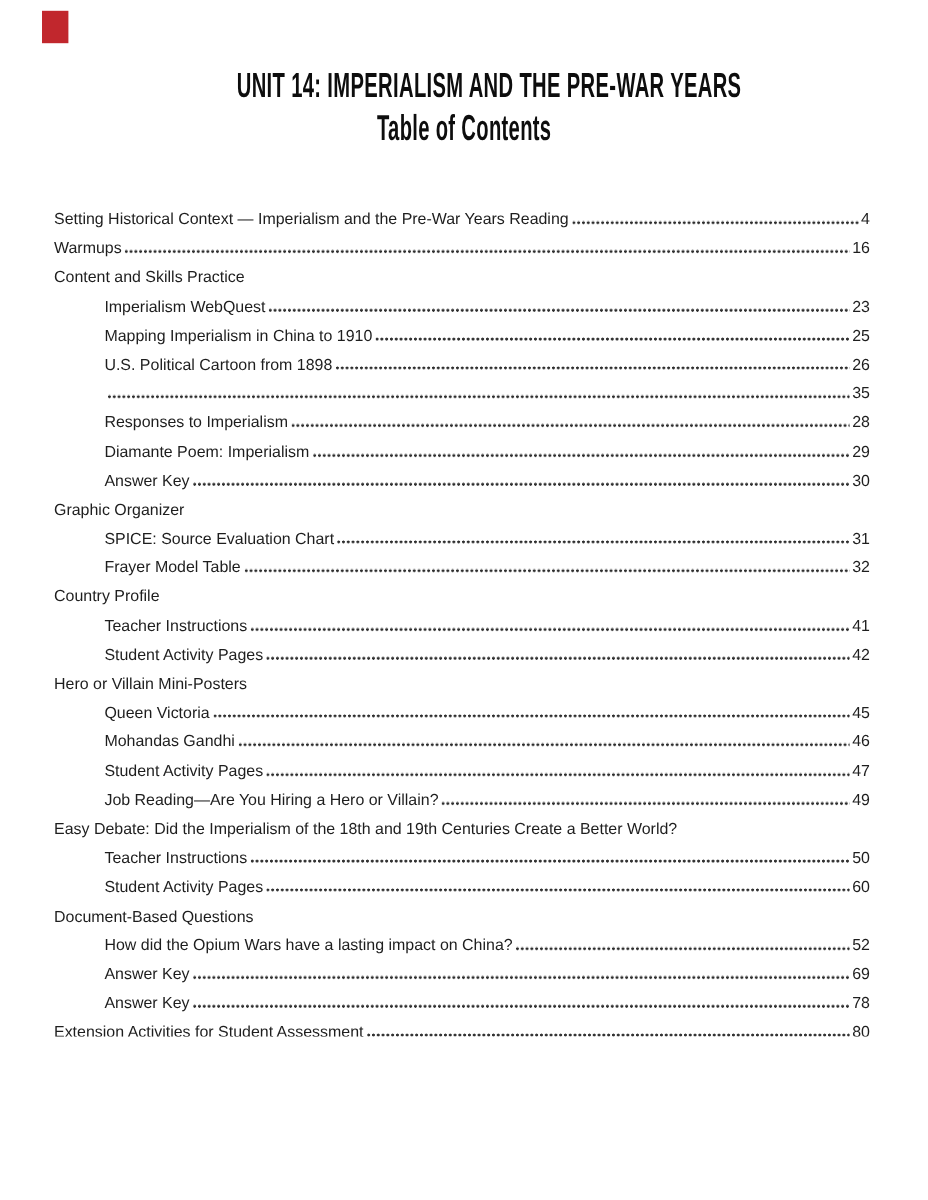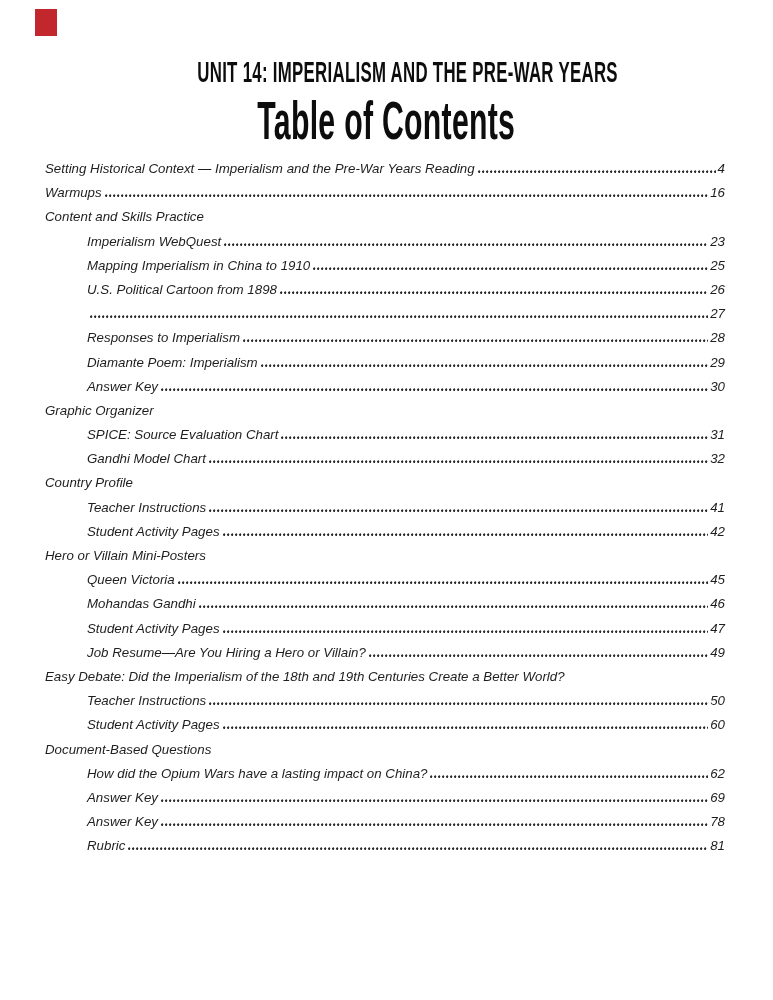--- a/index.html
+++ b/index.html
@@ -33,46 +33,45 @@
     text-align: center;
     color: #0d0d0d;
   }
   .unit-title {
     font-size: 29px;
     font-weight: bold;
     line-height: 31px;
     white-space: nowrap;
   }
   .toc-title {
-    font-size: 54px;
+    font-size: 30px;
     font-weight: bold;
     line-height: 40px;
-    margin-top: 12px;
+    margin-top: 0px;
     white-space: nowrap;
   }
   .cond-1 {
     display: inline-block;
     transform: scaleX(0.58);
     transform-origin: 50% 50%;
     letter-spacing: 0.5px;
     white-space: nowrap;
   }
   .cond-2 {
     display: inline-block;
     transform: scaleX(0.56);
     transform-origin: 50% 50%;
     letter-spacing: 0.5px;
     white-space: nowrap;
   }
   .toc {
     position: absolute;
-    top: 157px;
+    top: 171px;
     left: 45px;
     width: 680px;
-    font-style: italic;
   }
   .row {
     display: flex;
     align-items: baseline;
     height: 24.2px;
     line-height: 24.2px;
     font-size: 13.3px;
     color: #1e1e1e;
   }
   .row.indent {
@@ -139,21 +138,21 @@
     <span class="leader"></span>
     <span class="page-num">25</span>
   </div>
       <div class="row indent">
     <span class="label">U.S. Political Cartoon from 1898</span>
     <span class="leader"></span>
     <span class="page-num">26</span>
   </div>
       <div class="row indent">
     <span class="leader"></span>
-    <span class="page-num">27</span>
+    <span class="page-num">35</span>
   </div>
       <div class="row indent">
     <span class="label">Responses to Imperialism</span>
     <span class="leader"></span>
     <span class="page-num">28</span>
   </div>
       <div class="row indent">
     <span class="label">Diamante Poem: Imperialism</span>
     <span class="leader"></span>
     <span class="page-num">29</span>
@@ -166,21 +165,21 @@
       <div class="row no-page">
     <span class="label">Graphic Organizer</span>
 
   </div>
       <div class="row indent">
     <span class="label">SPICE: Source Evaluation Chart</span>
     <span class="leader"></span>
     <span class="page-num">31</span>
   </div>
       <div class="row indent">
-    <span class="label">Gandhi Model Chart</span>
+    <span class="label">Frayer Model Table</span>
     <span class="leader"></span>
     <span class="page-num">32</span>
   </div>
       <div class="row no-page">
     <span class="label">Country Profile</span>
 
   </div>
       <div class="row indent">
     <span class="label">Teacher Instructions</span>
     <span class="leader"></span>
@@ -204,21 +203,21 @@
     <span class="label">Mohandas Gandhi</span>
     <span class="leader"></span>
     <span class="page-num">46</span>
   </div>
       <div class="row indent">
     <span class="label">Student Activity Pages</span>
     <span class="leader"></span>
     <span class="page-num">47</span>
   </div>
       <div class="row indent">
-    <span class="label">Job Resume—Are You Hiring a Hero or Villain?</span>
+    <span class="label">Job Reading—Are You Hiring a Hero or Villain?</span>
     <span class="leader"></span>
     <span class="page-num">49</span>
   </div>
       <div class="row no-page">
     <span class="label">Easy Debate: Did the Imperialism of the 18th and 19th Centuries Create a Better World?</span>
 
   </div>
       <div class="row indent">
     <span class="label">Teacher Instructions</span>
     <span class="leader"></span>
@@ -229,31 +228,36 @@
     <span class="leader"></span>
     <span class="page-num">60</span>
   </div>
       <div class="row no-page">
     <span class="label">Document-Based Questions</span>
 
   </div>
       <div class="row indent">
     <span class="label">How did the Opium Wars have a lasting impact on China?</span>
     <span class="leader"></span>
-    <span class="page-num">62</span>
+    <span class="page-num">52</span>
   </div>
       <div class="row indent">
     <span class="label">Answer Key</span>
     <span class="leader"></span>
     <span class="page-num">69</span>
   </div>
       <div class="row indent">
     <span class="label">Answer Key</span>
     <span class="leader"></span>
     <span class="page-num">78</span>
+  </div>
+      <div class="row">
+    <span class="label">Extension Activities for Student Assessment</span>
+    <span class="leader"></span>
+    <span class="page-num">80</span>
   </div>
       <div class="row indent">
     <span class="label">Rubric</span>
     <span class="leader"></span>
     <span class="page-num">81</span>
   </div>
       <div class="row">
     <span class="label">Standards Alignment</span>
     <span class="leader"></span>
     <span class="page-num">60</span>

